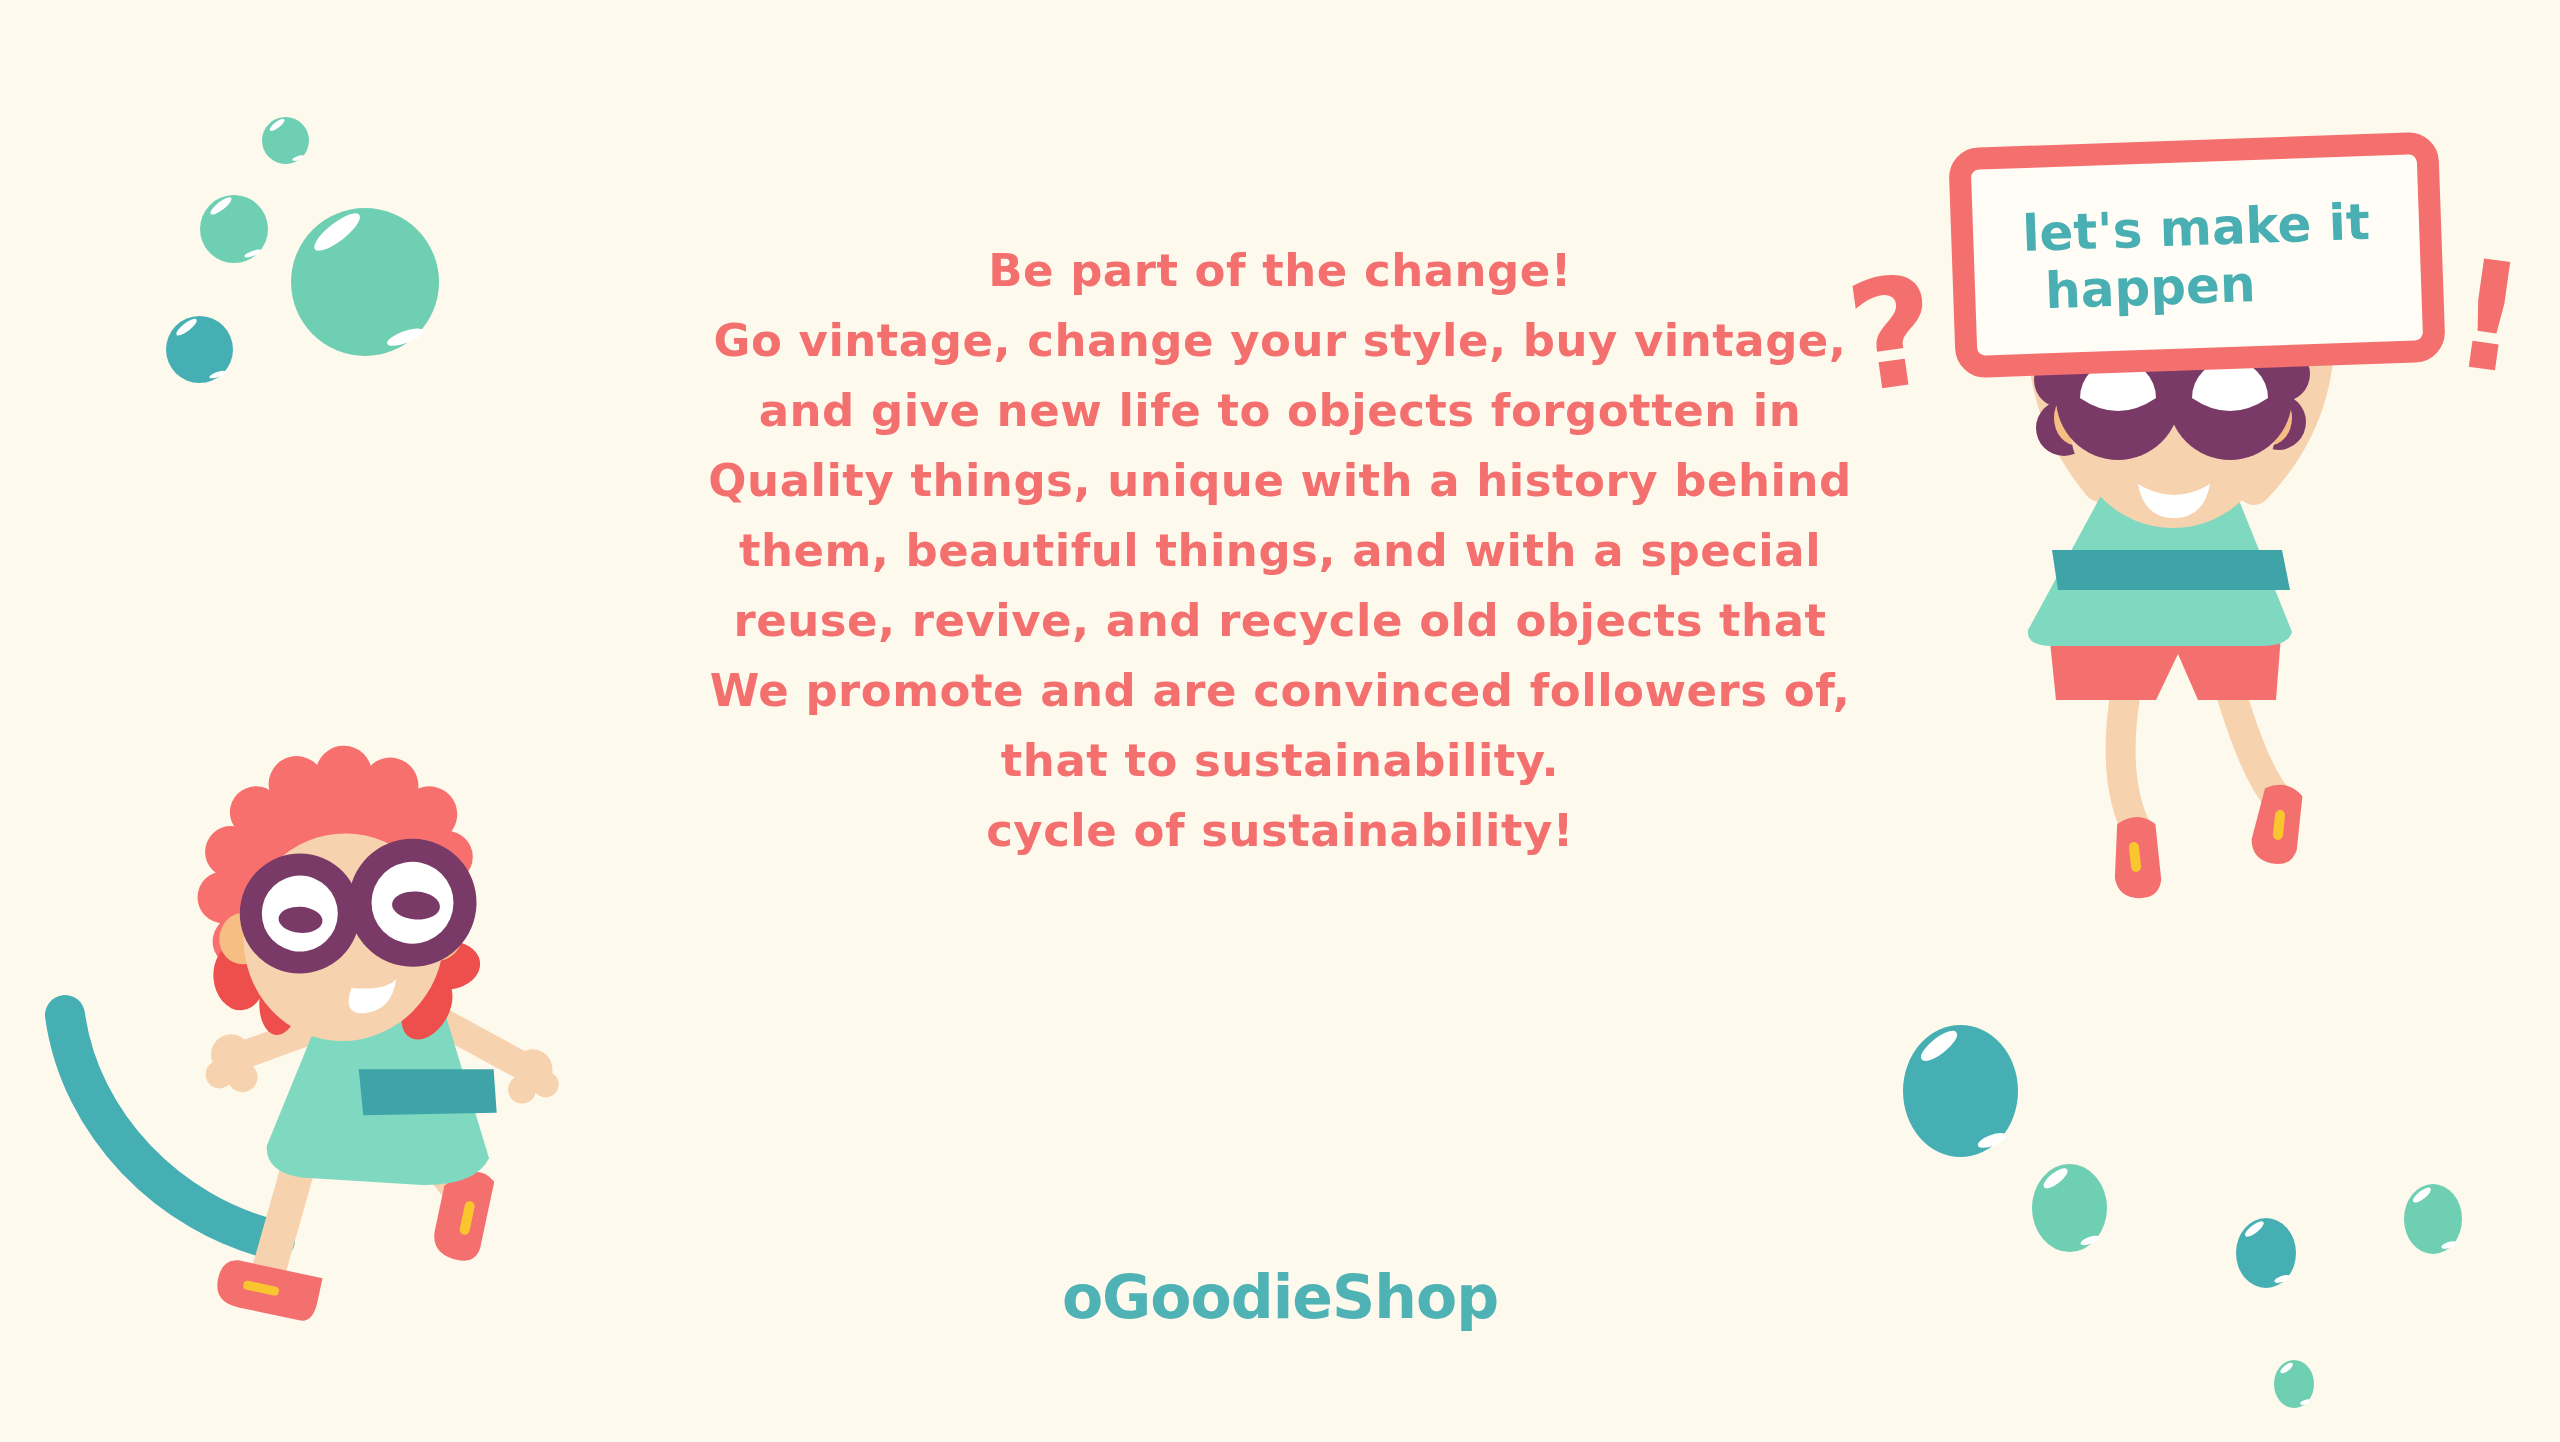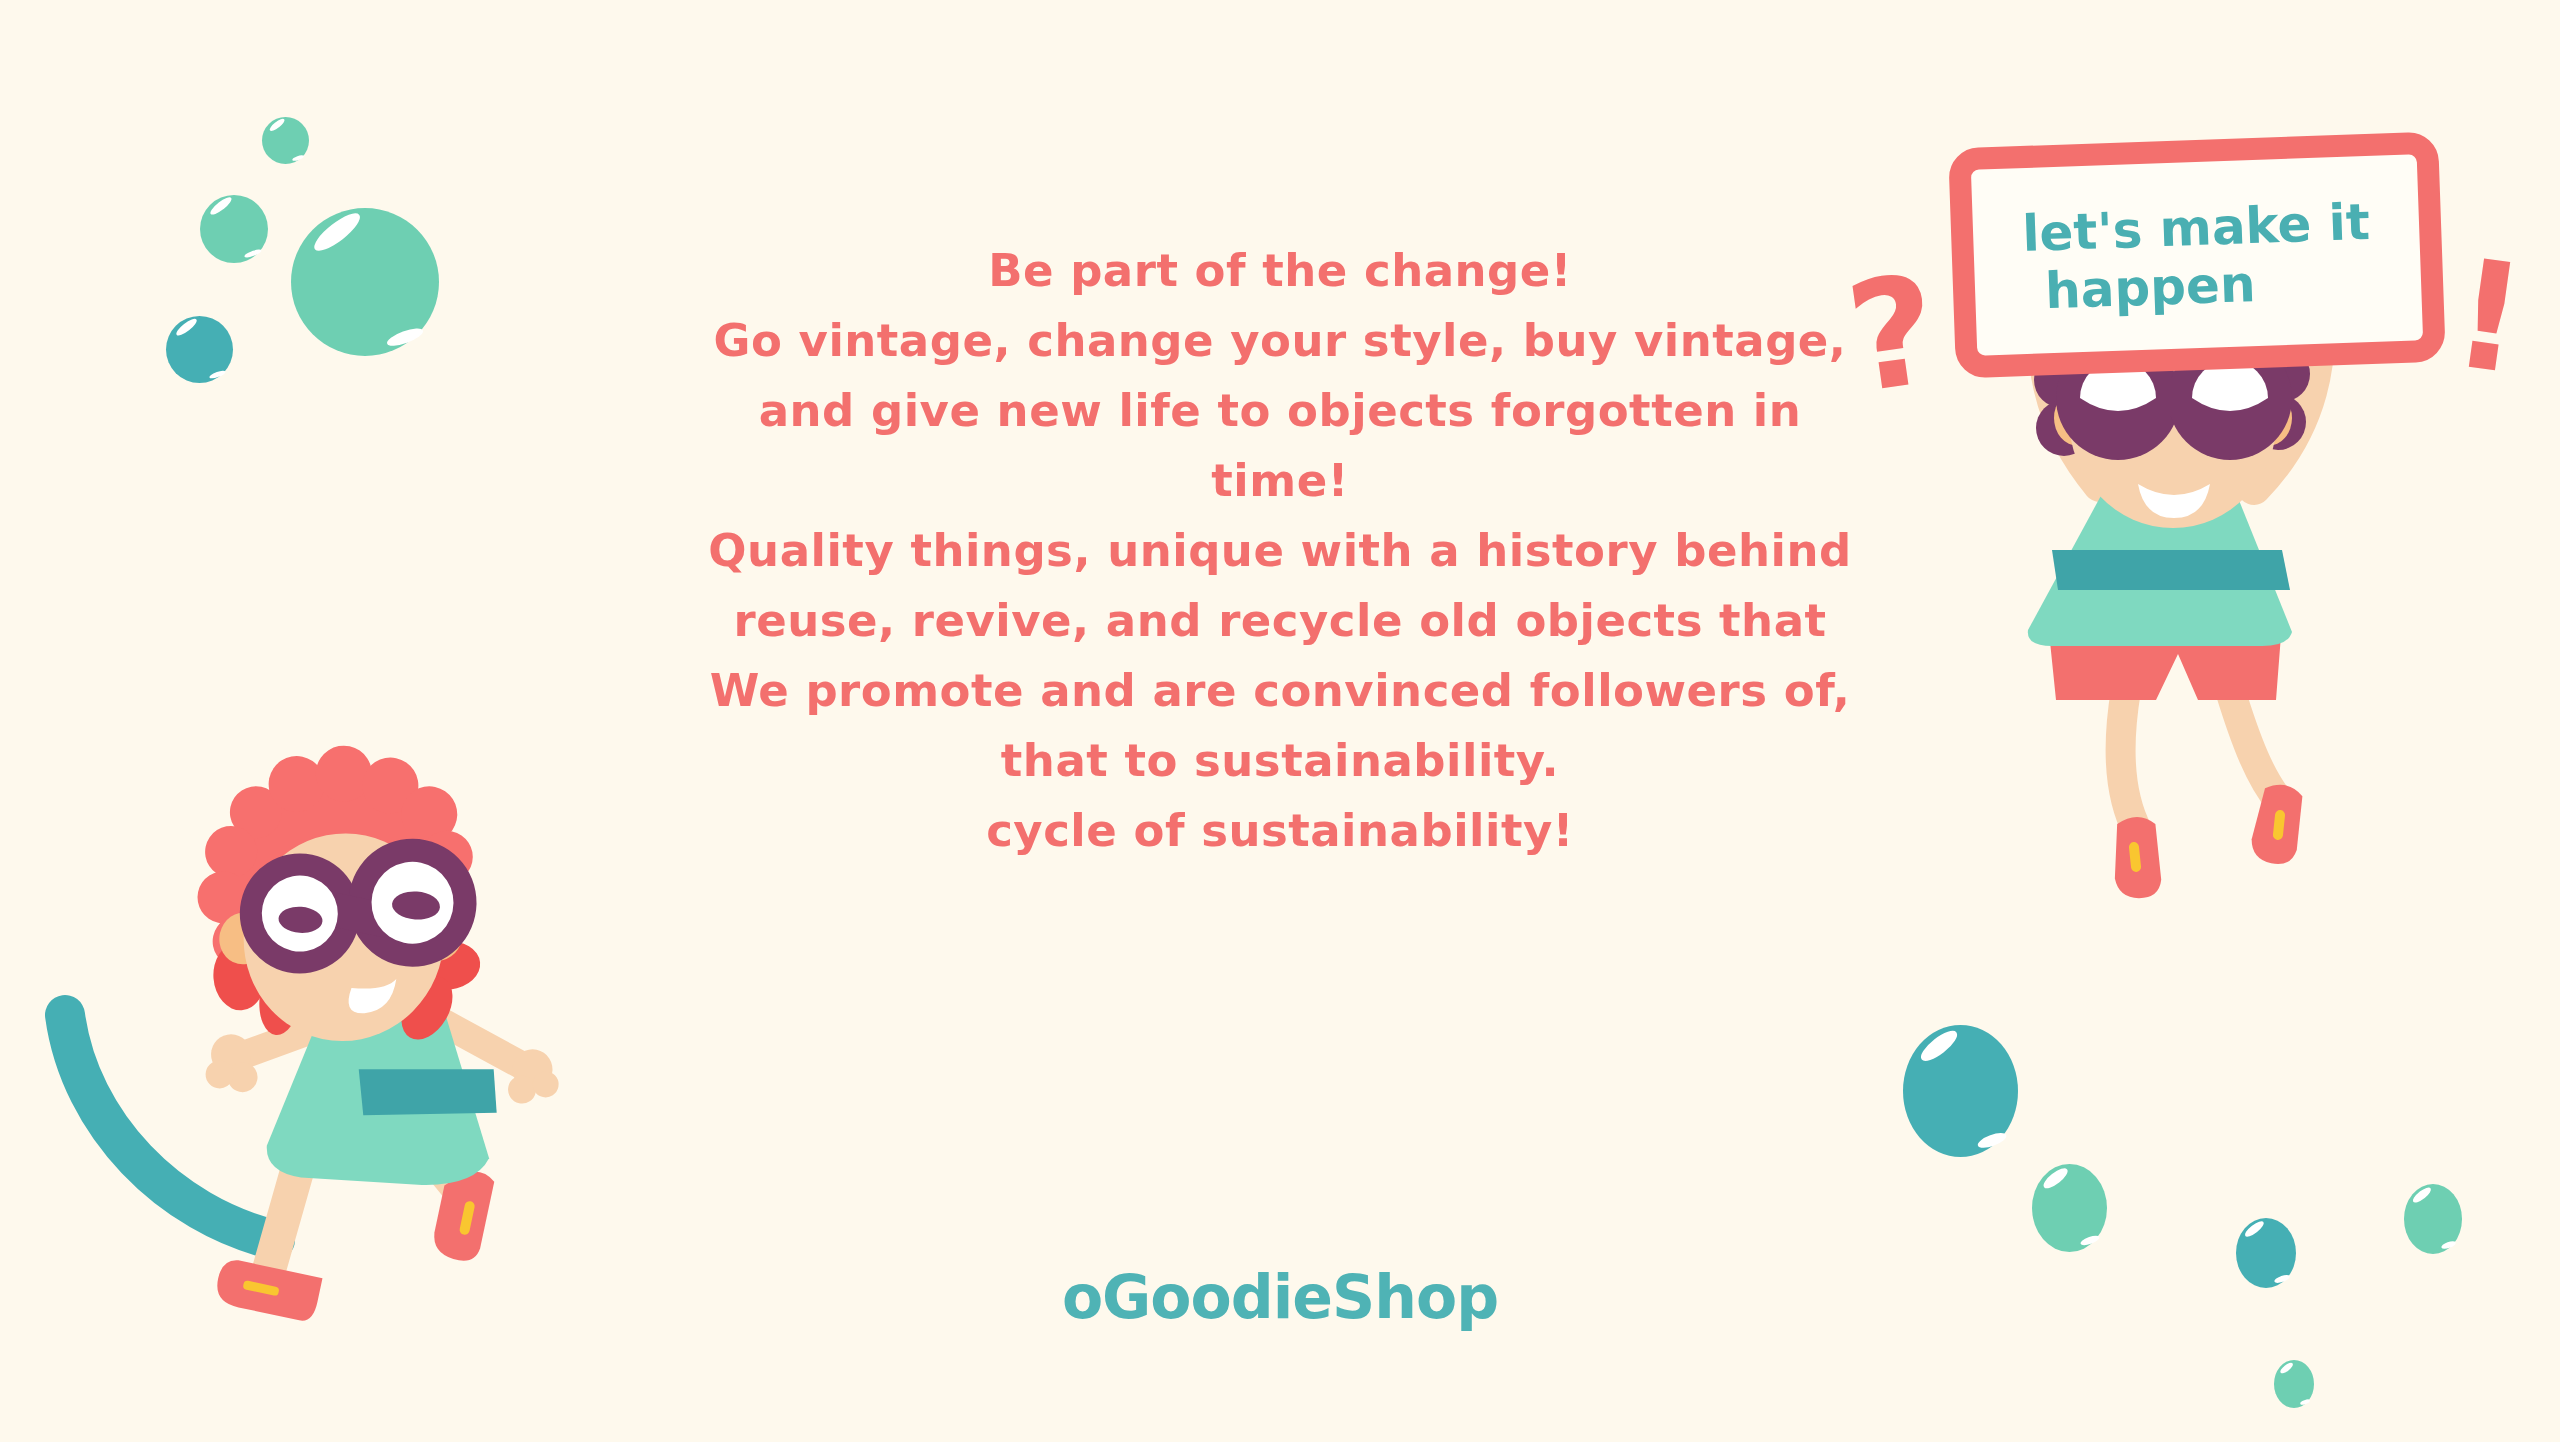--- a/index.html
+++ b/index.html
@@ -347,22 +347,22 @@
     </div>
   </div>
 
   <div id="qmark">?</div>
   <div id="emark">!</div>
 
   <div id="message">
     <span class="line">Be part of the change!</span>
     <span class="line">Go vintage, change your style, buy vintage,</span>
     <span class="line">and give new life to objects forgotten in</span>
-    <span class="line">time!</span>
     <span class="line">Quality things, unique with a history behind</span>
+    <span class="line">them, beautiful things, and with a special</span>
     <span class="line">reuse, revive, and recycle old objects that</span>
     <span class="line">We promote and are convinced followers of,</span>
     <span class="line">that to sustainability.</span>
     <span class="line">cycle of sustainability!</span>
   </div>
 
   <div id="brand">
     <span id="brand-text">oGoodieShop</span>
   </div>
 

